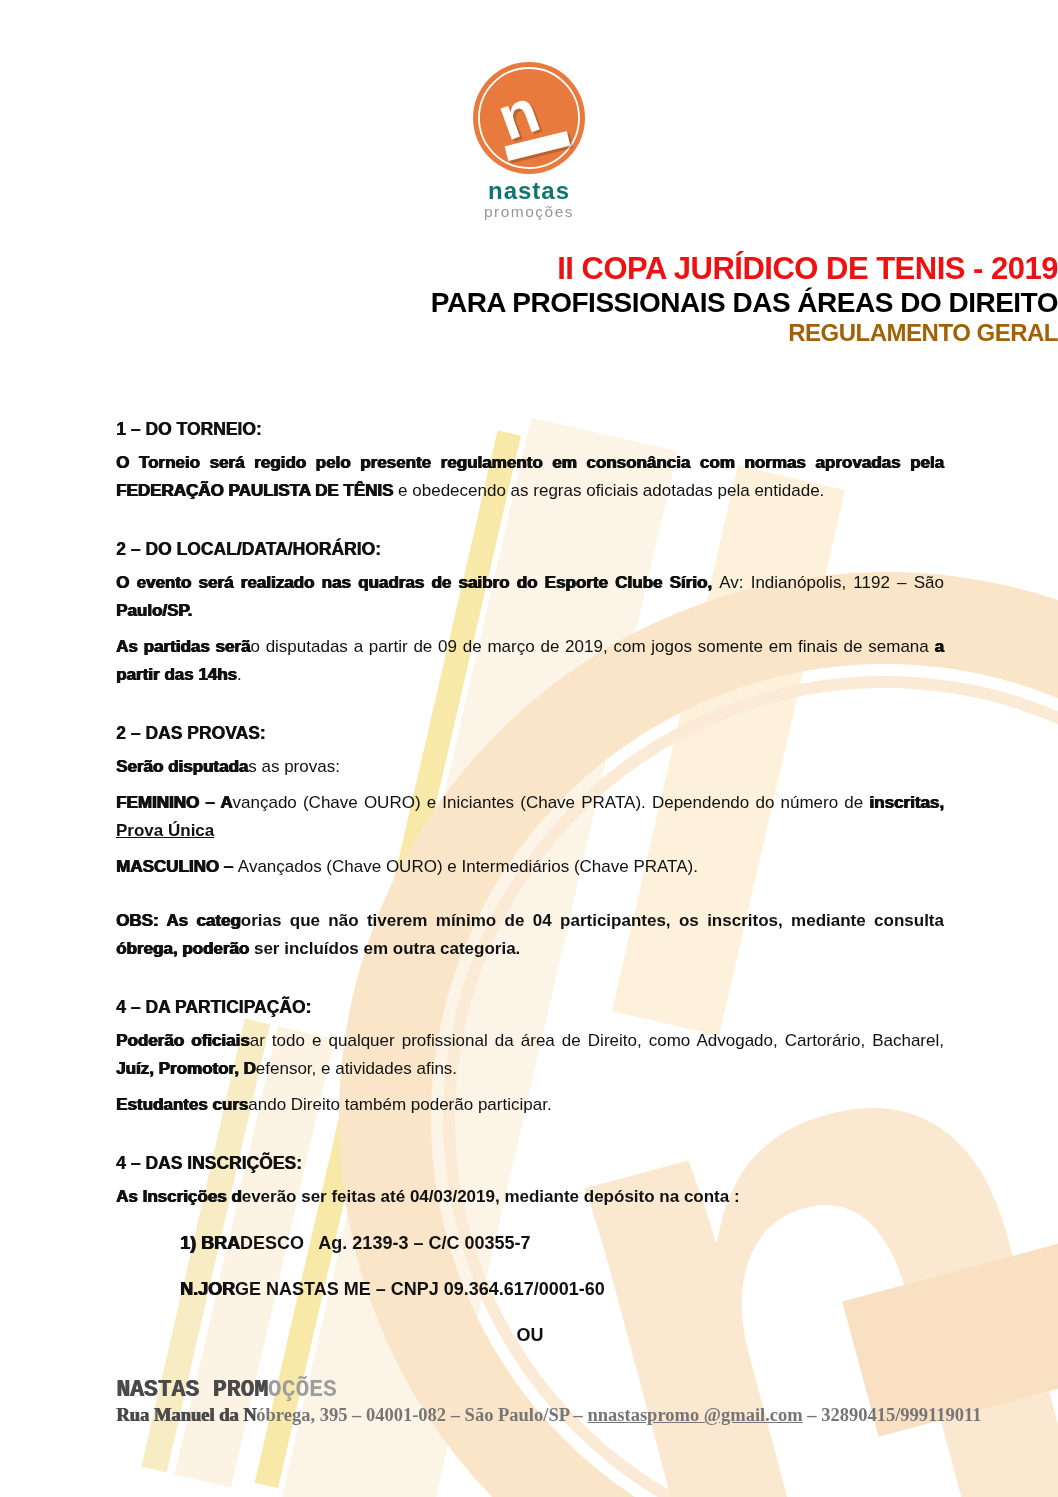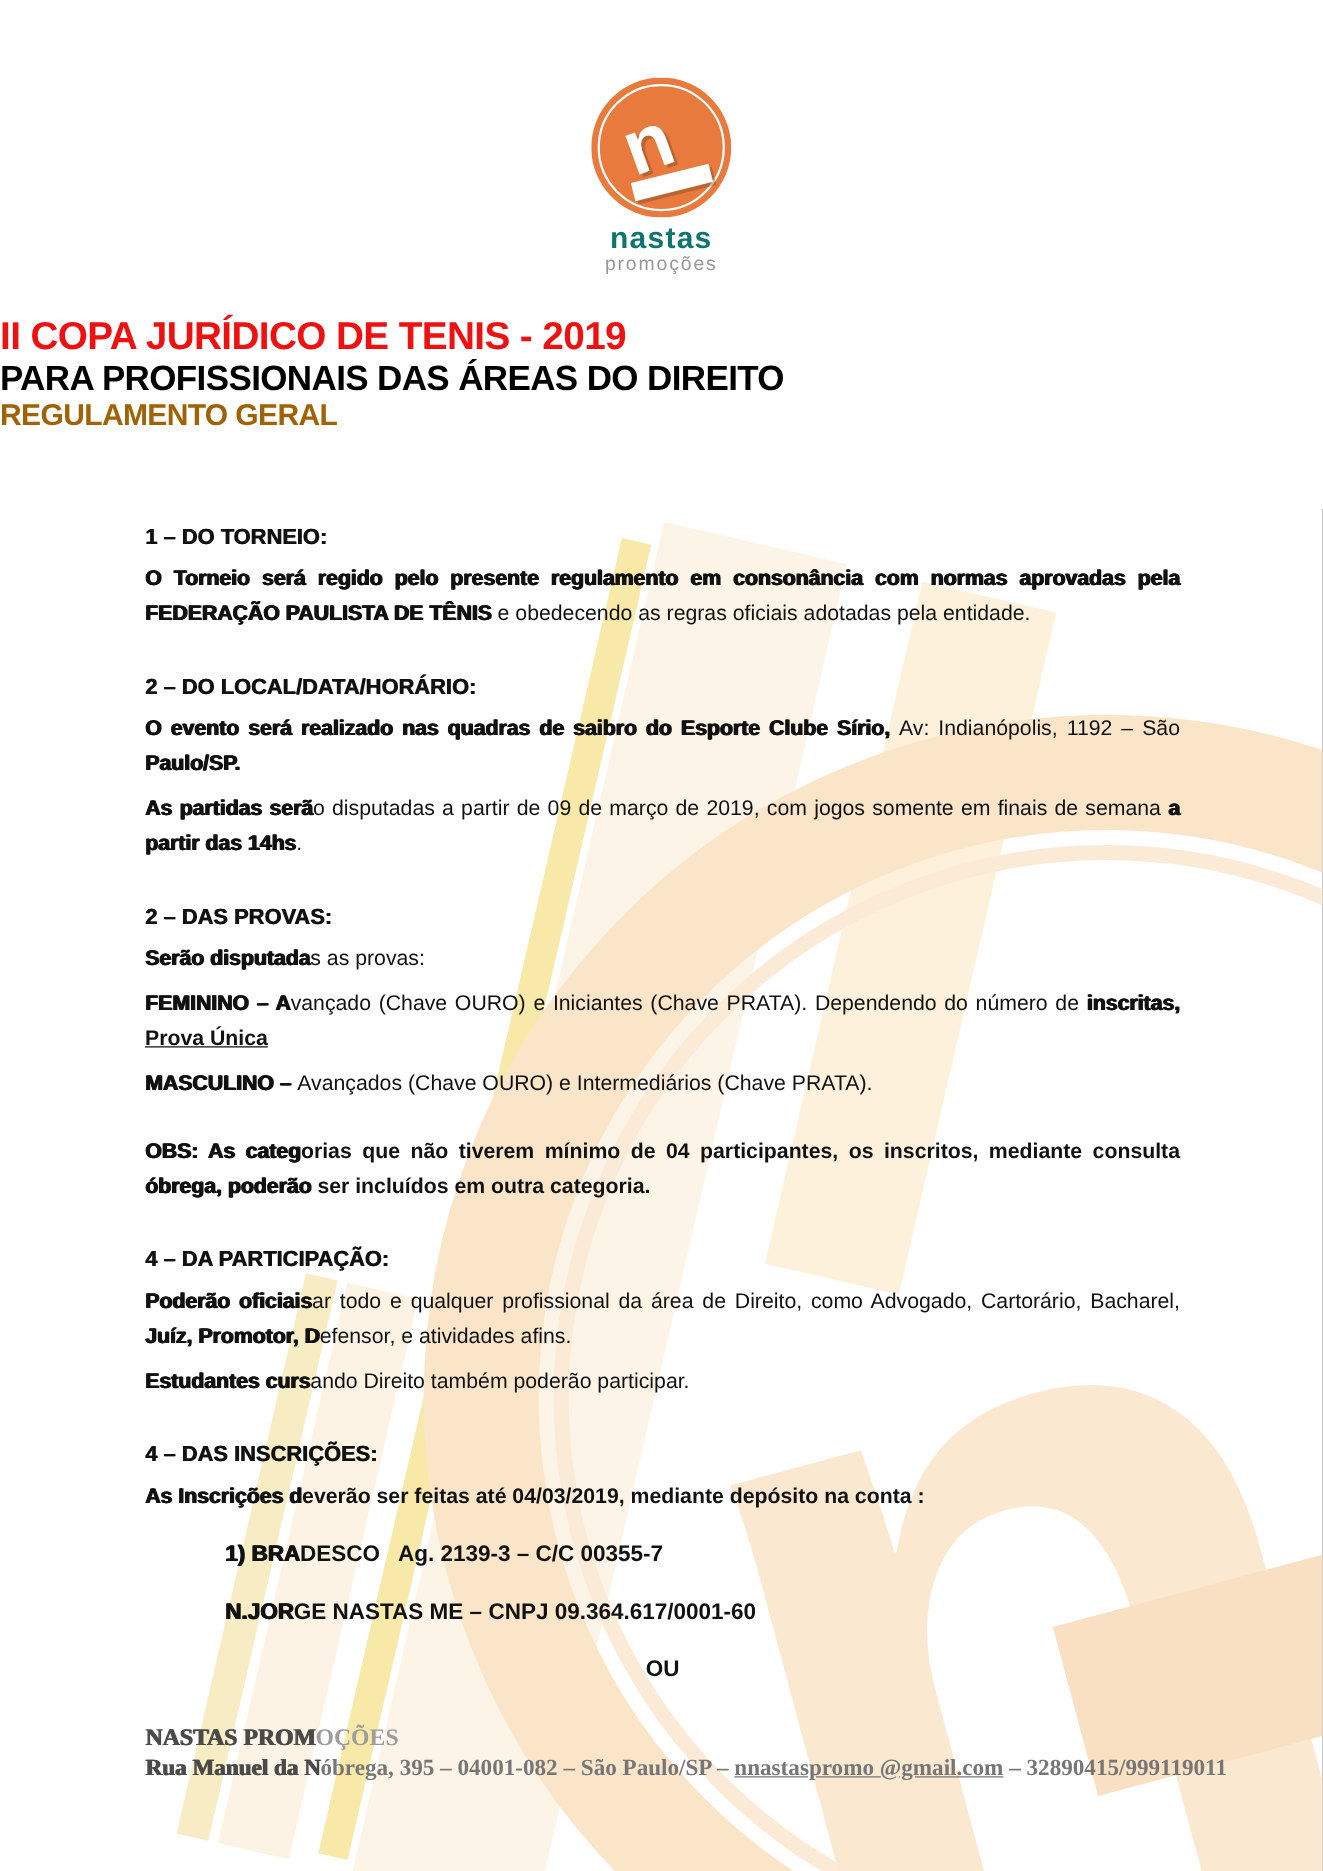--- a/index.html
+++ b/index.html
@@ -13,21 +13,21 @@
   .content   { position:absolute; inset:0; z-index:1; }
 
   
   .logo-block { position:absolute; top:62px; left:0; right:0; text-align:center; }
   .logo-svg   { width:112px; height:112px; display:block; margin:0 auto; }
   .logo-name  { color:#0f766e; font-weight:bold; font-size:24px; line-height:1;
                 letter-spacing:1px; margin-top:5px; }
   .logo-sub   { color:#979797; font-size:15.5px; line-height:1.15; letter-spacing:1.5px; }
 
   
-  .title-block { position:absolute; top:250px; left:0; right:0; text-align:left; }
+  .title-block { position:absolute; top:250px; left:16px; right:0; text-align:right; }
   .title-block h1 { margin:0; font-size:31px; line-height:1.2; letter-spacing:-0.5px; }
   .title-block h2 { margin:0; font-size:28px; line-height:1.15; letter-spacing:-0.5px; color:#000; }
   .title-block h3 { margin:0; font-size:24px; line-height:1.15; letter-spacing:-0.5px; color:#a16207; }
 
   
   #sections { position:absolute; top:385px; left:116px; width:828px; }
   .sec-heading { font-size:17.5px; font-weight:bold; line-height:24px; margin:32px 0 0;
                  text-shadow:0.6px 0 currentColor; }
   .para { font-size:17px; line-height:28px; margin:8px 0 0; text-align:justify; }
   .para.variant-obs    { margin-top:26px; font-weight:bold; }
@@ -36,21 +36,21 @@
   .para.variant-center { margin-top:18px; text-align:center; font-weight:bold; font-size:18px; }
 
   .seg-heavy { font-weight:bold; text-shadow:0.8px 0 currentColor, -0.3px 0 currentColor; }
   .seg-bold  { font-weight:bold; }
   .seg-bold-underline { font-weight:bold; text-decoration:underline; }
 
   
   .footer { position:absolute; top:1378px; left:116px; width:880px;
             font-family:"Liberation Serif","DejaVu Serif",serif;
             font-weight:bold; color:#767676; }
-  .footer-line1 { font-size:19px; line-height:25px; }
+  .footer-line1 { font-size:23px; line-height:25px;font-family:Liberation Mono, monospace; }
   .footer-line2 { font-size:18.5px; line-height:25px; }
   .footer .seg-heavy { color:#4a4a4a; text-shadow:0.9px 0 currentColor; }
   .footer .seg-muted { color:#9d9d9d; }
   .footer .seg-link  { text-decoration:underline; color:#767676; cursor:pointer; }
 </style>
 </head>
 <body>
 
 <div class="page">
 

